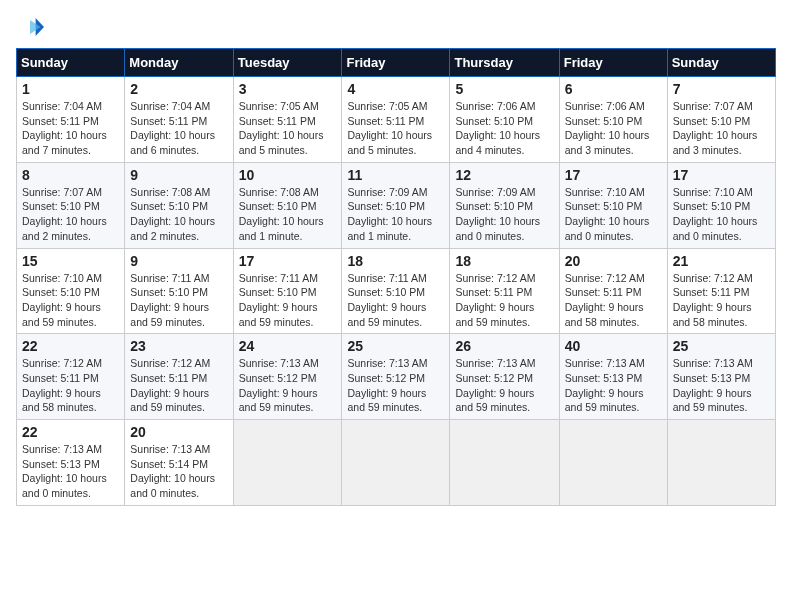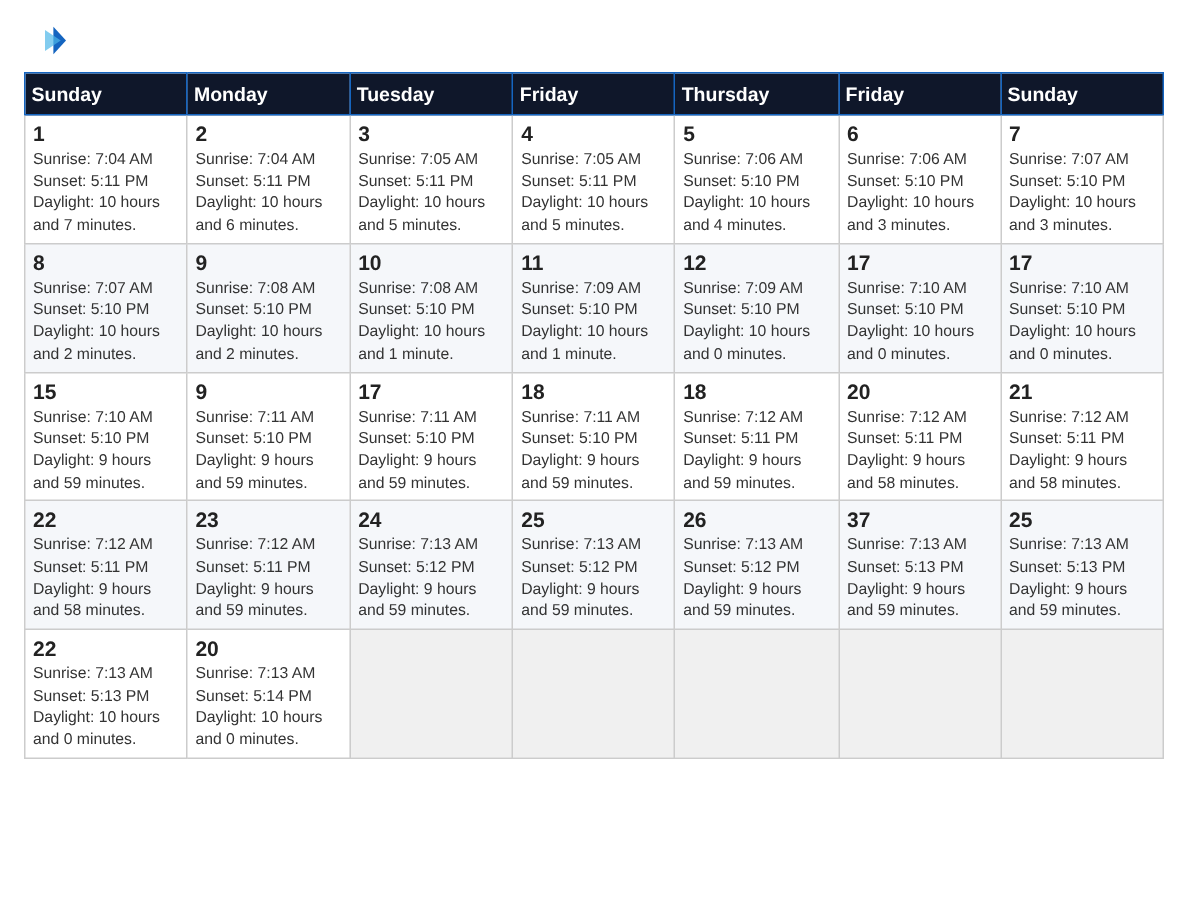--- a/index.html
+++ b/index.html
@@ -222,21 +222,21 @@
       </td>
         <td>
         <span class="day-number">25</span>
         <span class="day-detail">Sunrise: 7:13 AM<br>Sunset: 5:12 PM<br>Daylight: 9 hours and 59 minutes.</span>
       </td>
         <td>
         <span class="day-number">26</span>
         <span class="day-detail">Sunrise: 7:13 AM<br>Sunset: 5:12 PM<br>Daylight: 9 hours and 59 minutes.</span>
       </td>
         <td>
-        <span class="day-number">37</span>
+        <span class="day-number">40</span>
         <span class="day-detail">Sunrise: 7:13 AM<br>Sunset: 5:13 PM<br>Daylight: 9 hours and 59 minutes.</span>
       </td>
         <td>
         <span class="day-number">25</span>
         <span class="day-detail">Sunrise: 7:13 AM<br>Sunset: 5:13 PM<br>Daylight: 9 hours and 59 minutes.</span>
       </td>
       </tr>
       <tr>
         <td>
         <span class="day-number">22</span>

